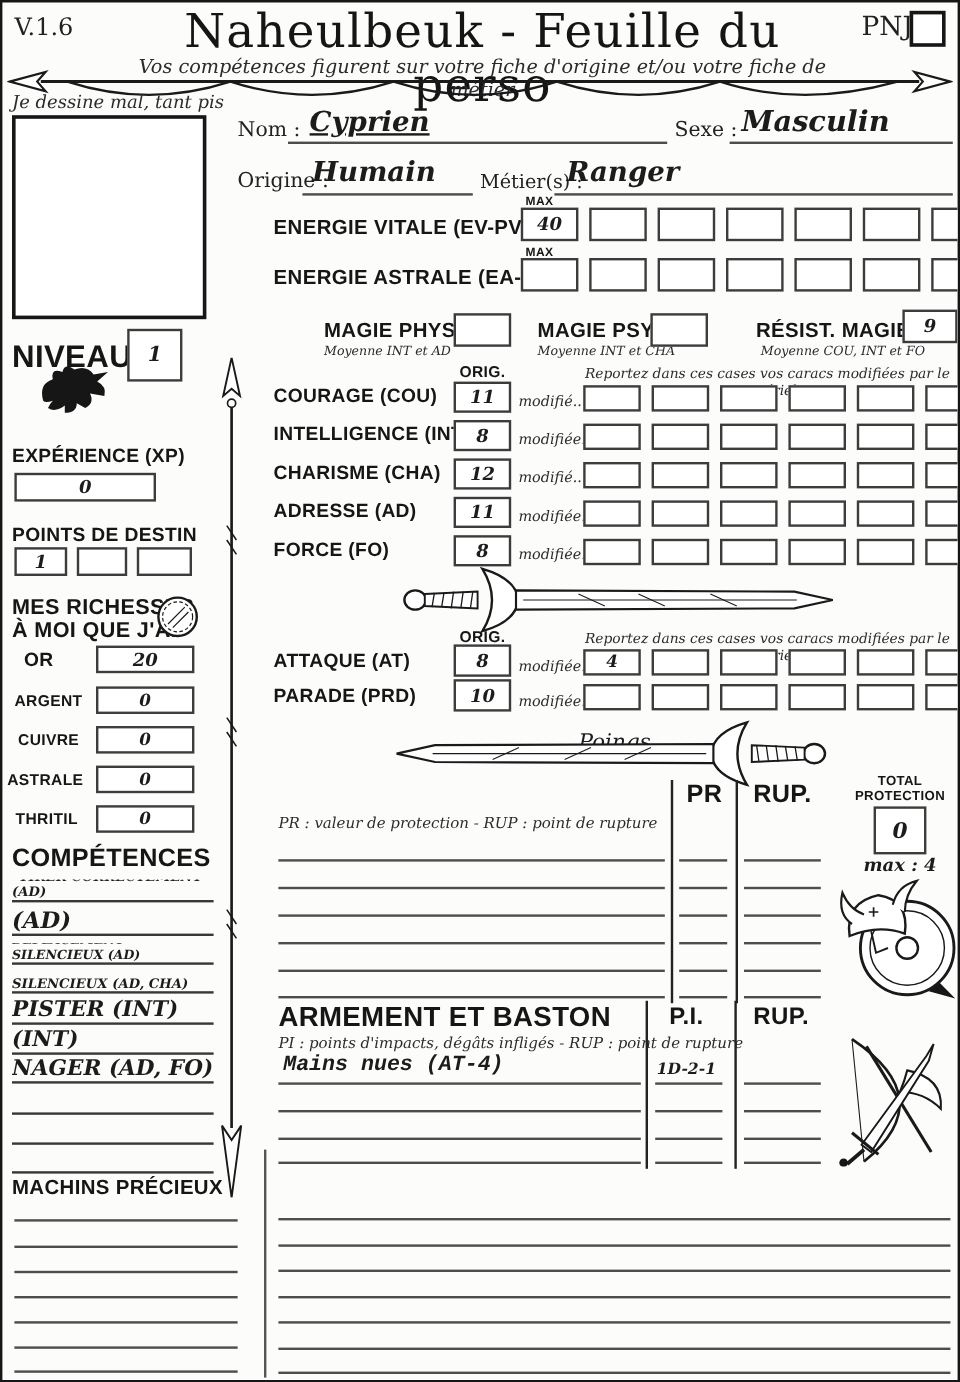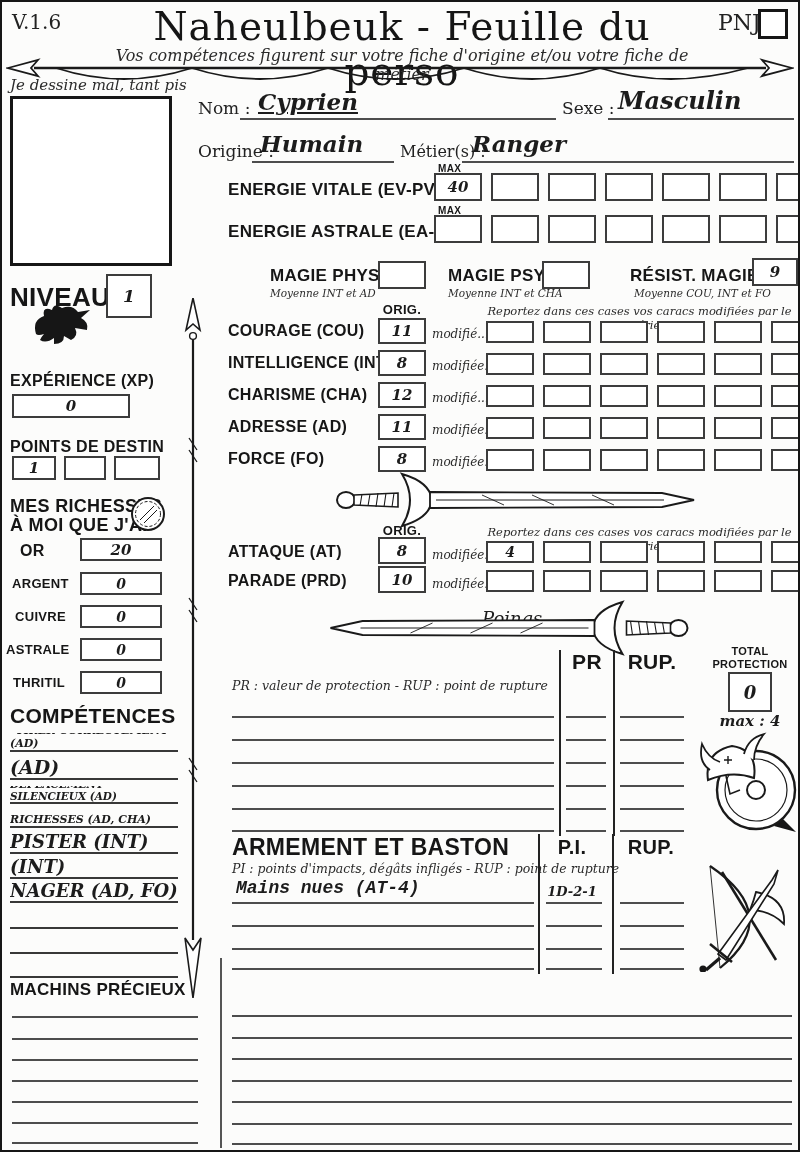--- a/index.html
+++ b/index.html
@@ -105,21 +105,21 @@
   <div class="skill" style="top:731px;height:17px;">
       <span class="hand" style="font-size:11px;">*TIRER CORRECTEMENT (AD)</span>
     </div>
   <div class="skill" style="top:750px;height:26px;">
       <span class="hand" style="font-size:19px;">*ESCALADER (AD)</span>
     </div>
   <div class="skill" style="top:784px;height:16px;">
       <span class="hand" style="font-size:10.5px;">DÉPLACEMENT SILENCIEUX (AD)</span>
     </div>
   <div class="skill" style="top:807px;height:17px;">
-      <span class="hand" style="font-size:11px;">RICHESSES (AD, CHA)</span>
+      <span class="hand" style="font-size:11px;">SILENCIEUX (AD, CHA)</span>
     </div>
   <div class="skill" style="top:825px;height:25px;">
       <span class="hand" style="font-size:18px;">PISTER (INT)</span>
     </div>
   <div class="skill" style="top:850px;height:25px;">
       <span class="hand" style="font-size:18px;">DÉTECTER (INT)</span>
     </div>
   <div class="skill" style="top:874px;height:25px;">
       <span class="hand" style="font-size:18px;">NAGER (AD, FO)</span>
     </div>

